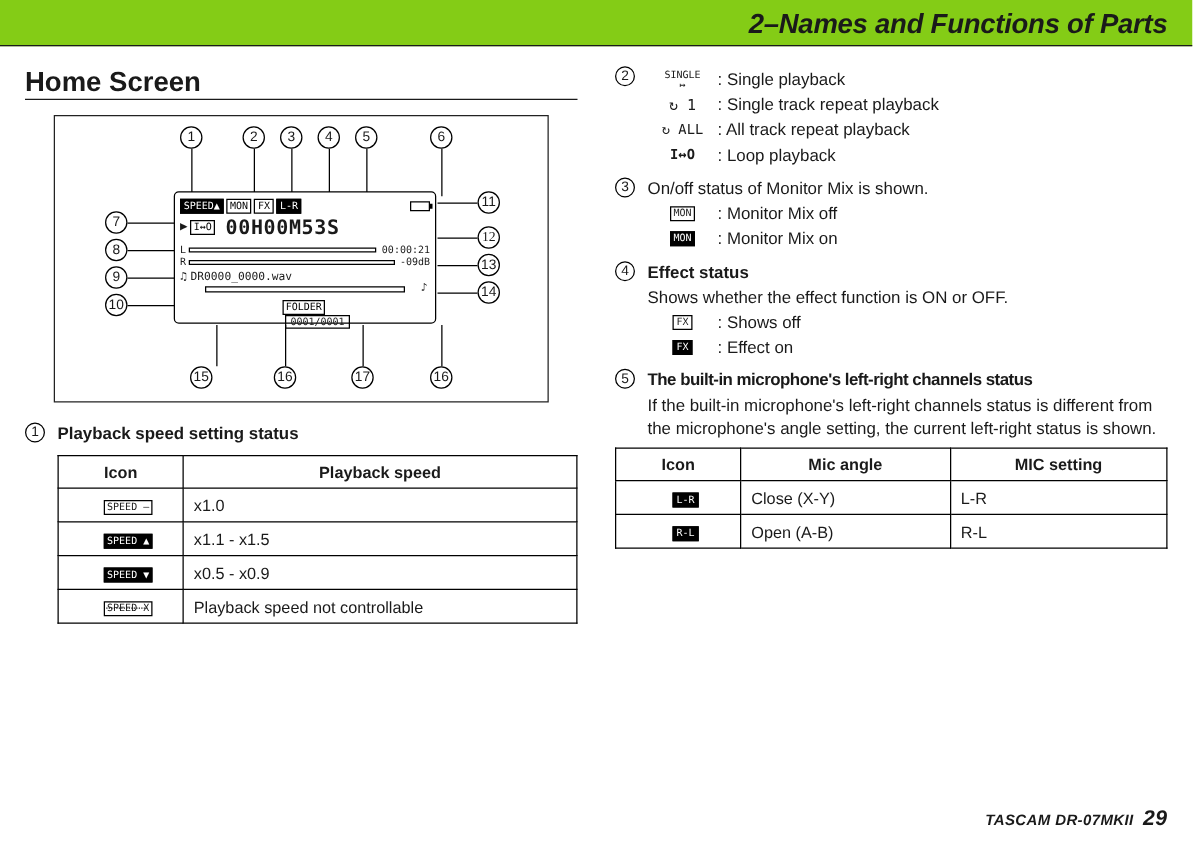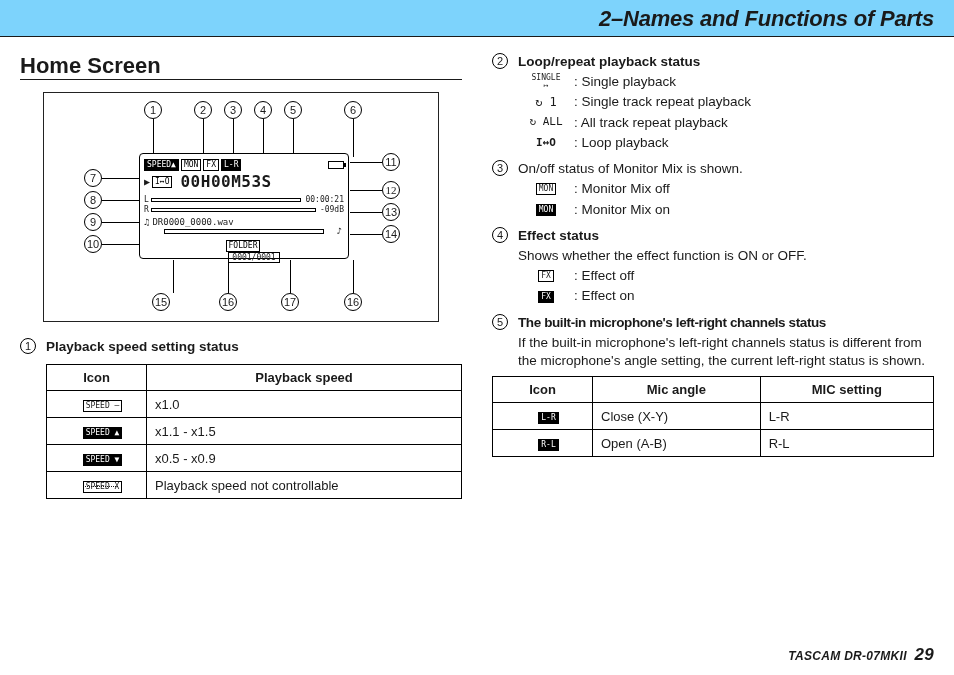--- a/index.html
+++ b/index.html
@@ -7,21 +7,21 @@
     margin: 0;
     font-family: "Helvetica Neue", Arial, sans-serif;
     font-size: 13px;
     color: #1a1a1a;
     width: 954px;
     height: 675px;
     background: #fff;
     position: relative;
   }
   .header-bar {
-    background: #7dd3fc;
+    background: #84cc16;
     padding: 6px 20px 4px 0;
     text-align: right;
     font-size: 22px;
     font-weight: 700;
     font-style: italic;
     border-bottom: 1.5px solid #1a1a1a;
     letter-spacing: -0.2px;
   }
   .content {
     display: flex;
@@ -234,21 +234,20 @@
         </tr>
       </tbody>
     </table>
   </div>
 
   <div class="col">
 
     <div class="num-item">
       <div class="num-circle">2</div>
       <div class="num-body">
-        <div class="num-title">Loop/repeat playback status</div>
         <div class="sub-item">
             <span class="sub-icon">
               <span style="font-size:8px;font-family:monospace;text-align:center;line-height:8px;">SINGLE<br>↦</span>
             </span>
             <span>: Single playback</span>
           </div>
         <div class="sub-item">
             <span class="sub-icon">
               <span style="font-size:12px;font-family:monospace;">↻ 1</span>
             </span>
@@ -290,21 +289,21 @@
 
     <div class="num-item">
       <div class="num-circle">4</div>
       <div class="num-body">
         <div class="num-title">Effect status</div>
         <div>Shows whether the effect function is ON or OFF.</div>
         <div class="sub-item">
             <span class="sub-icon">
               <span class="pixel-icon">FX</span>
             </span>
-            <span>: Effect off</span>
+            <span>: Shows off</span>
           </div>
         <div class="sub-item">
             <span class="sub-icon">
               <span class="pixel-icon filled">FX</span>
             </span>
             <span>: Effect on</span>
           </div>
       </div>
     </div>
 

